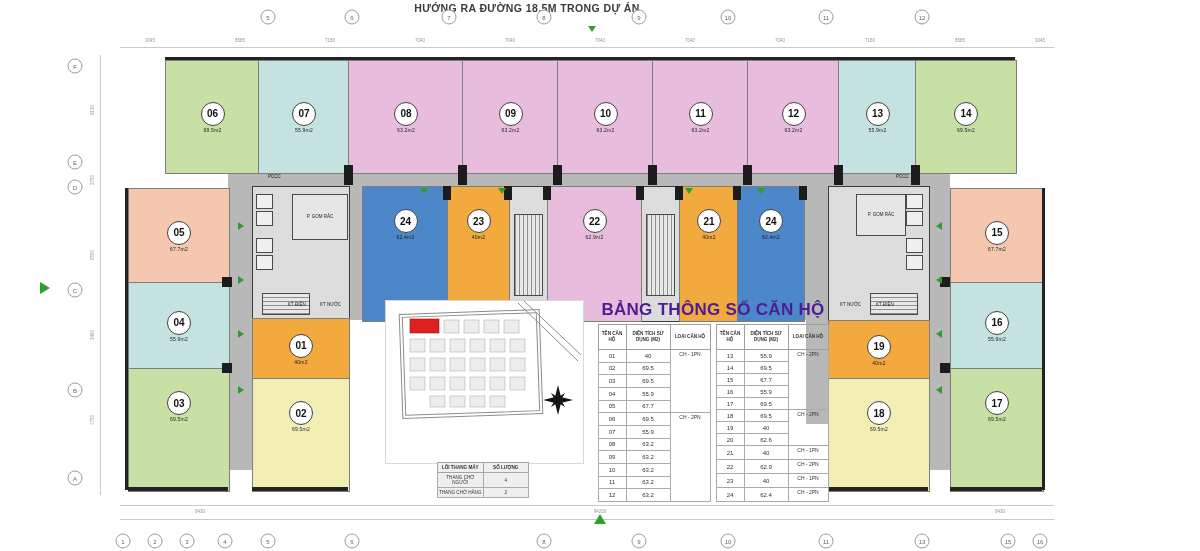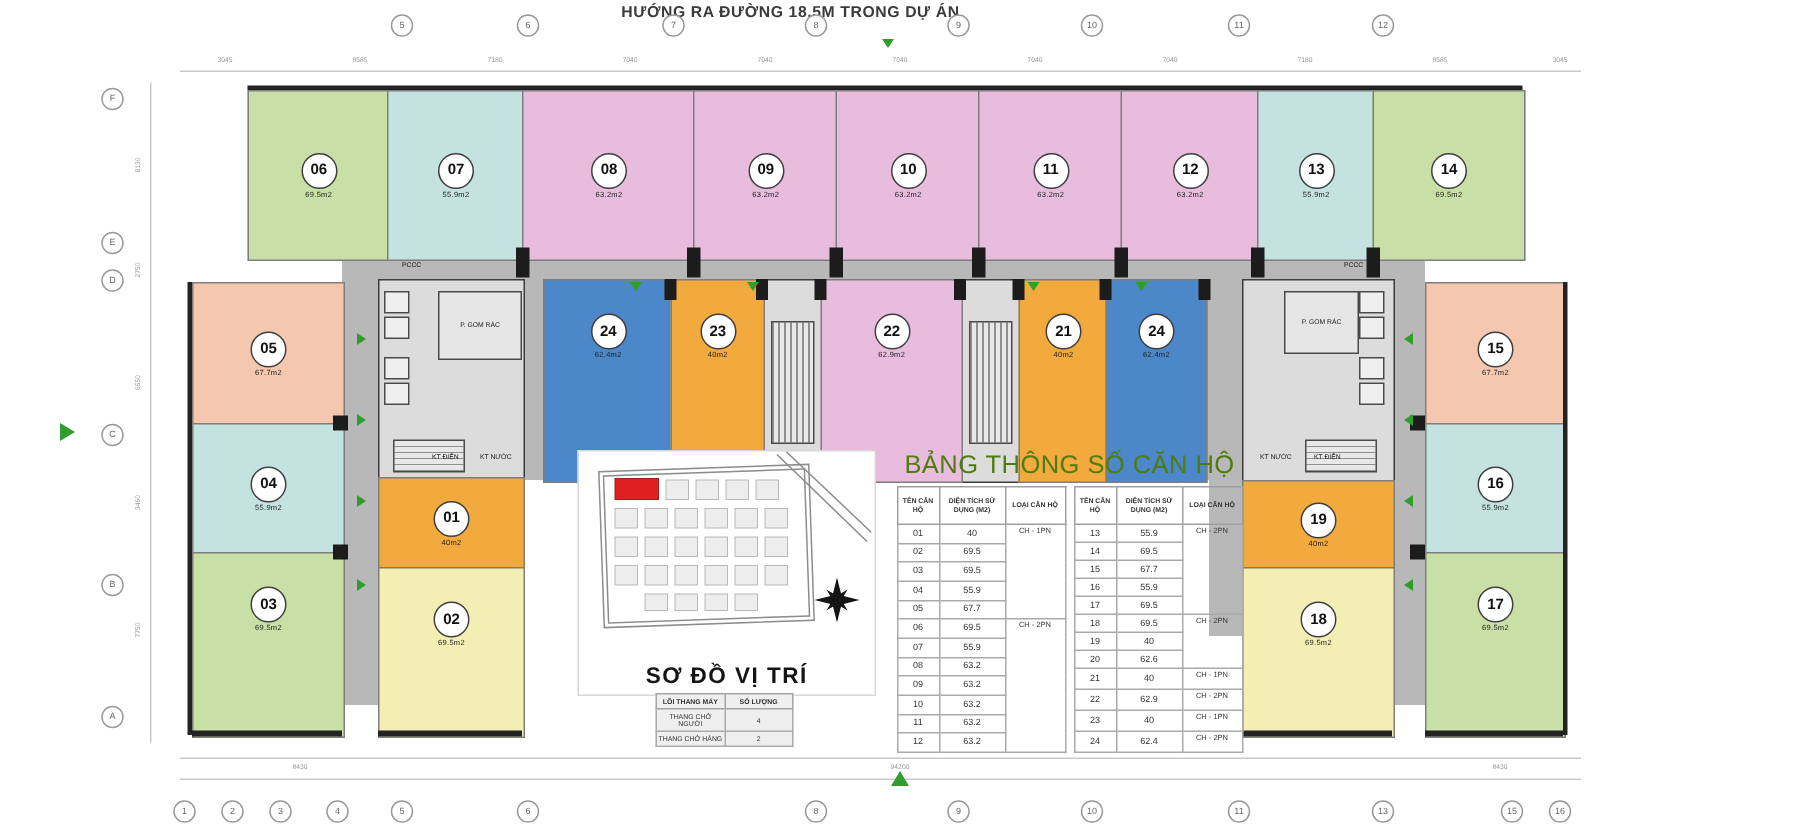--- a/index.html
+++ b/index.html
@@ -38,21 +38,21 @@
   .gar.d{border-left:4px solid transparent;border-right:4px solid transparent;border-top:6px solid #2f9e2f;}
   .gar.u{border-left:4px solid transparent;border-right:4px solid transparent;border-bottom:6px solid #2f9e2f;}
   .gar.r{border-top:4px solid transparent;border-bottom:4px solid transparent;border-left:6px solid #2f9e2f;}
   .gar.l{border-top:4px solid transparent;border-bottom:4px solid transparent;border-right:6px solid #2f9e2f;}
   .gar.big.u{border-left-width:6px;border-right-width:6px;border-bottom-width:10px;}
   .gar.big.r{border-top-width:6px;border-bottom-width:6px;border-left-width:10px;}
   .gar.big.l{border-top-width:6px;border-bottom-width:6px;border-right-width:10px;}
   
   #topTitle{position:absolute;top:2px;left:0;width:100%;text-align:center;font-size:10.5px;font-weight:bold;
             color:#3a3a3a;letter-spacing:.4px;}
-  #specTitle{font-size:17px;font-weight:normal;color:#4d7c0f;text-align:center;letter-spacing:.3px;margin:0 0 4px 0;}
+  #specTitle{font-size:17px;font-weight:bold;color:#4c1d95;text-align:center;letter-spacing:.3px;margin:0 0 4px 0;}
   #mapCaption{position:absolute;left:0;bottom:4px;width:100%;text-align:center;font-size:15px;font-weight:bold;color:#141414;letter-spacing:1px;}
   
   #specBox{position:absolute;left:588px;top:300px;width:250px;}
   .spectbls{display:flex;gap:5px;justify-content:center;}
   table.spec{border-collapse:collapse;width:112px;table-layout:fixed;}
   table.spec th{border:1px solid #9f9f9f;font-size:4.6px;font-weight:bold;color:#333;padding:1px 0;line-height:1.25;height:22px;}
   table.spec td{border:1px solid #aaa;font-size:6px;color:#333;text-align:center;height:11px;padding:0;line-height:1;}
   table.spec td.loai{vertical-align:top;padding-top:2px;font-size:5px;}
   table.spec col.c1{width:28px;}table.spec col.c2{width:44px;}table.spec col.c3{width:40px;}
   
@@ -338,21 +338,20 @@
           <rect x="64" y="95" width="15" height="11"></rect>
           <rect x="84" y="95" width="15" height="11"></rect>
           <rect x="104" y="95" width="15" height="11"></rect>
       </g>
       <rect x="24" y="18" width="29" height="14" fill="#e02020" stroke="#9b1010" stroke-width="0.6"></rect>
       <g fill="#151515">
         <path d="M172 84 L175 96 L187 99 L175 102 L172 114 L169 102 L157 99 L169 96 Z"></path>
         <path d="M172 89 L174 97 L182 99 L174 101 L172 109 L170 101 L162 99 L170 97 Z" transform="rotate(45 172 99)"></path>
       </g>
     </svg>
-    <div id="mapCaption">SƠ ĐỒ VỊ TRÍ</div>
   </div>
 
   <div id="liftBox">
     <table class="lift">
       <thead>
           <tr>
         <th>LÕI THANG MÁY</th>
         <th>SỐ LƯỢNG</th>
       </tr>
         </thead>

